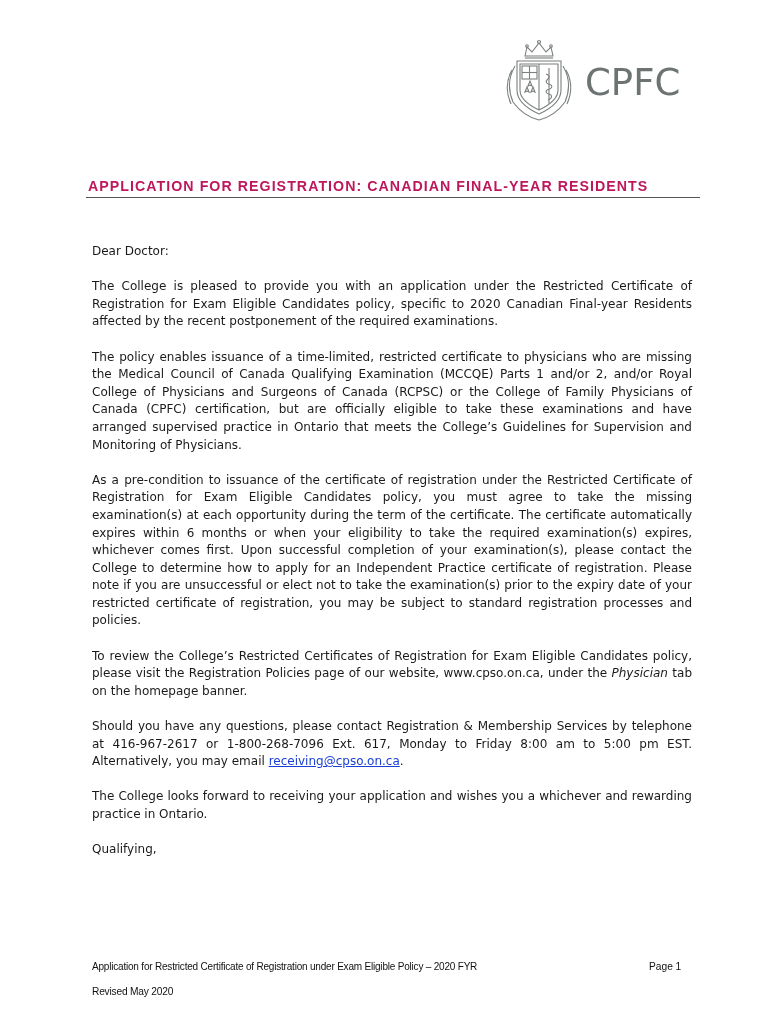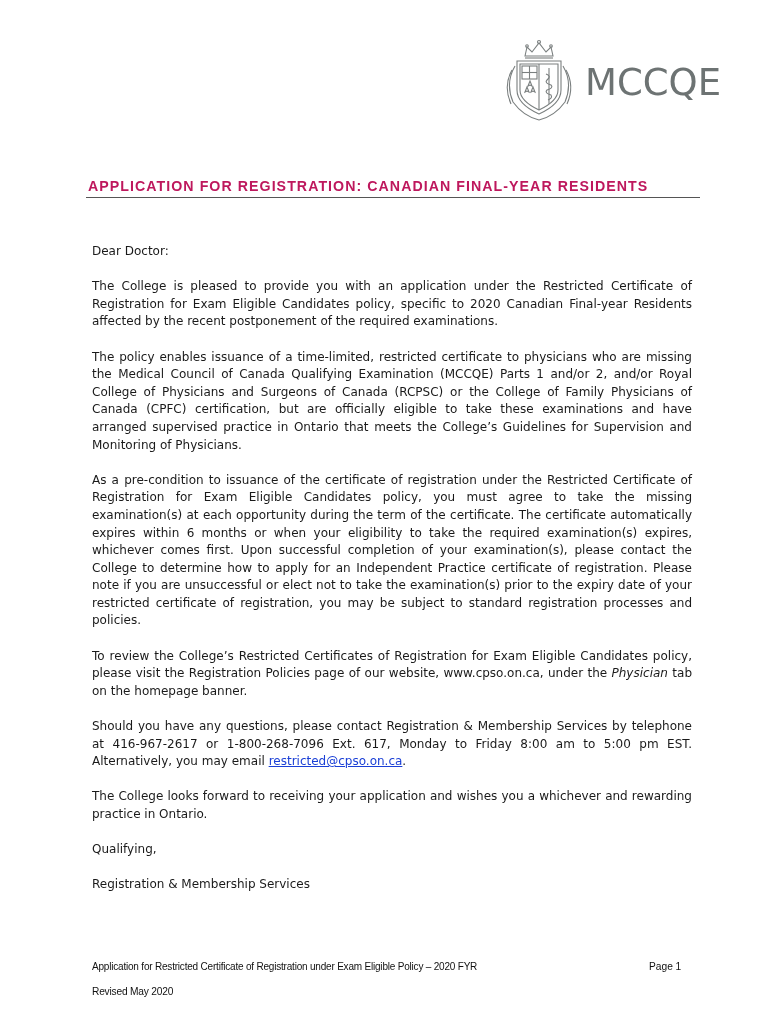--- a/index.html
+++ b/index.html
@@ -41,33 +41,32 @@
     <path d="M34 54 l2 -5 l2 5 l-2 -1 z"></path>
     <path d="M31 48 l2 -5 l2 5 l-2 -1 z"></path>
 
     <line x1="52" y1="30" x2="52" y2="66"></line>
     <path d="M49 36 Q55 38 50 42 Q47 45 54 47 Q57 50 50 52 Q47 55 54 57 Q56 60 51 62"></path>
 
     <path d="M18 28 Q8 45 16 64 Q26 78 42 82 Q58 78 68 64 Q76 45 66 28"></path>
     <path d="M15 32 Q6 48 14 66"></path>
     <path d="M69 32 Q78 48 70 66"></path>
   </svg>
-  <span class="logo-text">MCCQE</span>
+  <span class="logo-text">CPFC</span>
 </div>
 
 <div class="title">APPLICATION FOR REGISTRATION:  CANADIAN FINAL-YEAR  RESIDENTS</div>
 <div class="rule"></div>
 
 <div class="body">
   <p>Dear Doctor:</p>
   <p>The College is pleased to provide you with an application under the Restricted Certificate of Registration for Exam Eligible Candidates policy, specific to 2020 Canadian Final-year Residents affected by the recent postponement of the required examinations.</p>
   <p>The policy enables issuance of a time-limited, restricted certificate to physicians who are missing the Medical Council of Canada Qualifying Examination (MCCQE) Parts 1 and/or 2, and/or Royal College of Physicians and Surgeons of Canada (RCPSC) or the College of Family Physicians of Canada (CPFC) certification, but are officially eligible to take these examinations and have arranged supervised practice  in Ontario that meets the College’s Guidelines for Supervision and Monitoring of Physicians.</p>
   <p>As a pre-condition to issuance of the certificate of registration under the Restricted Certificate of Registration for Exam Eligible Candidates policy, you must agree to take the missing examination(s) at each opportunity during the term of the certificate. The certificate automatically expires within 6 months or when your eligibility to take the required examination(s) expires, whichever comes first. Upon successful completion of your examination(s), please contact the College to determine how to apply for an Independent Practice certificate of registration.  Please note if you are unsuccessful or elect not to take the examination(s) prior to the expiry date of your restricted certificate of registration, you may be subject to standard registration processes and policies.</p>
   <p><span>To review the College’s Restricted Certificates of Registration for Exam Eligible Candidates policy, please visit the Registration Policies page of our website, www.cpso.on.ca, under the </span><em>Physician</em><span> tab on the homepage banner.</span></p>
-  <p><span>Should you have any questions, please contact Registration &amp; Membership Services by telephone at 416-967-2617 or 1-800-268-7096 Ext. 617, Monday to Friday 8:00 am to 5:00 pm EST. Alternatively, you may email </span><a>restricted@cpso.on.ca</a><span>.</span></p>
+  <p><span>Should you have any questions, please contact Registration &amp; Membership Services by telephone at 416-967-2617 or 1-800-268-7096 Ext. 617, Monday to Friday 8:00 am to 5:00 pm EST. Alternatively, you may email </span><a>receiving@cpso.on.ca</a><span>.</span></p>
   <p>The College looks forward to receiving your application and wishes you a whichever and rewarding practice in Ontario.</p>
   <p>Qualifying,</p>
-  <p>Registration &amp; Membership Services</p>
 </div>
 
 <div class="footer-left">Application for Restricted Certificate of Registration under Exam Eligible Policy – 2020 FYR</div>
 <div class="footer-page">Page 1</div>
 <div class="footer-rev">Revised May 2020</div>
 
 </body></html>

